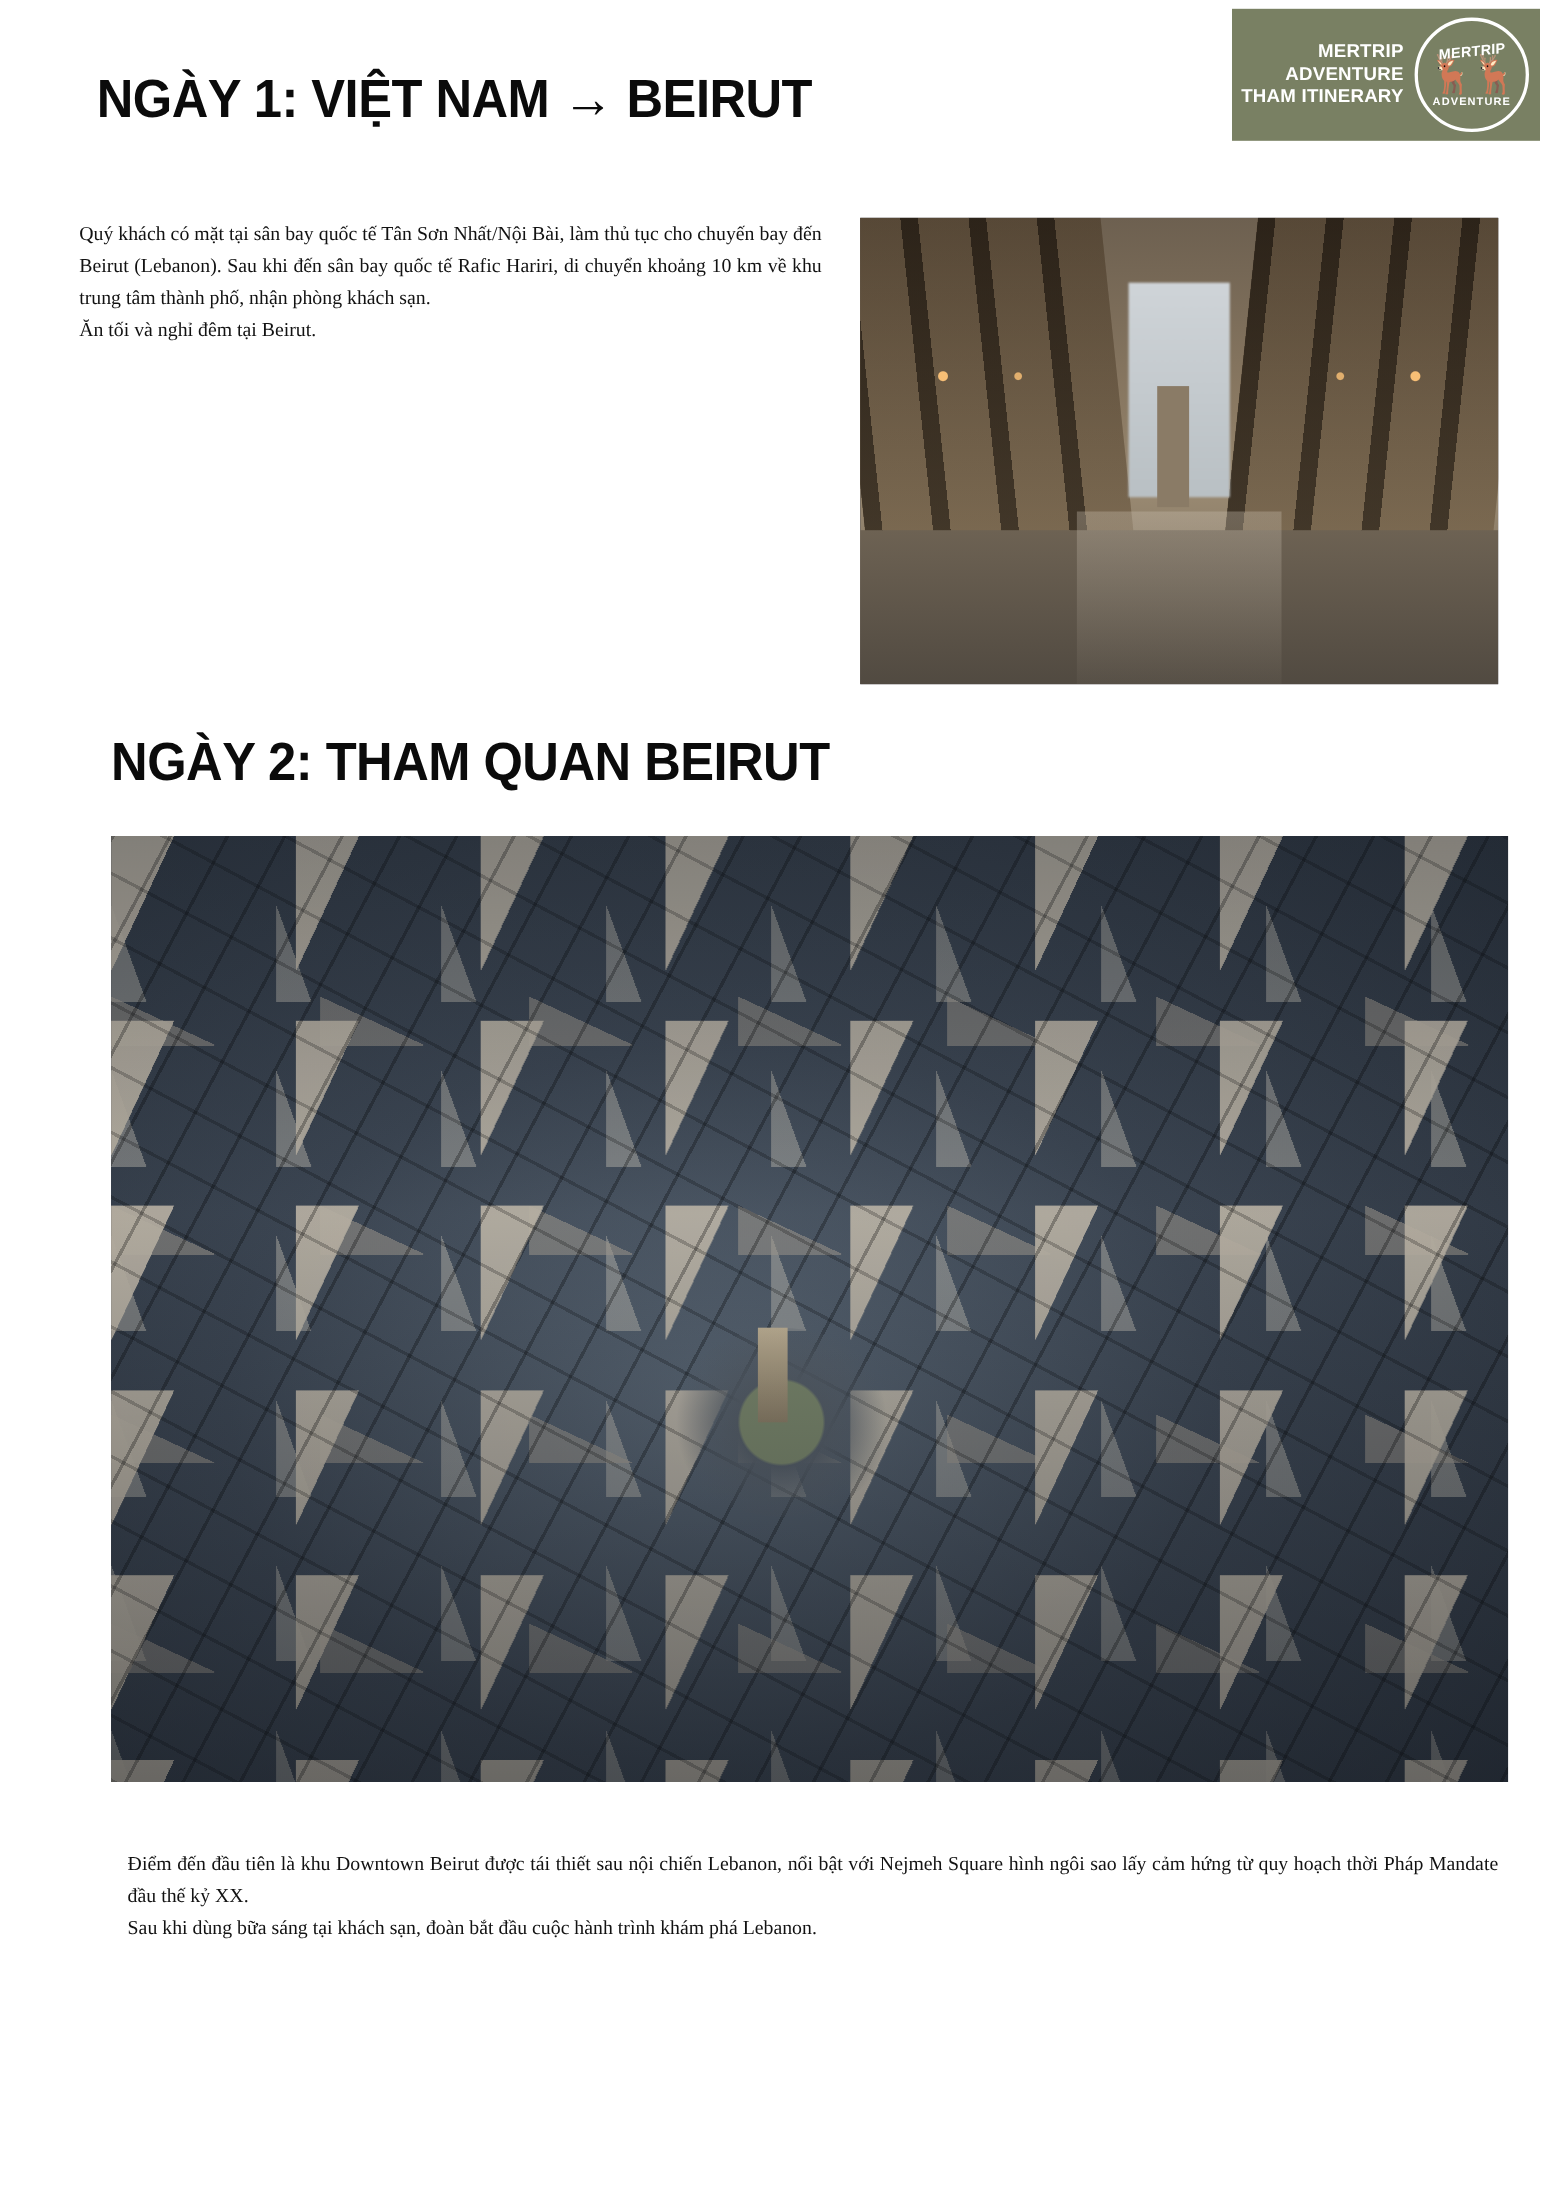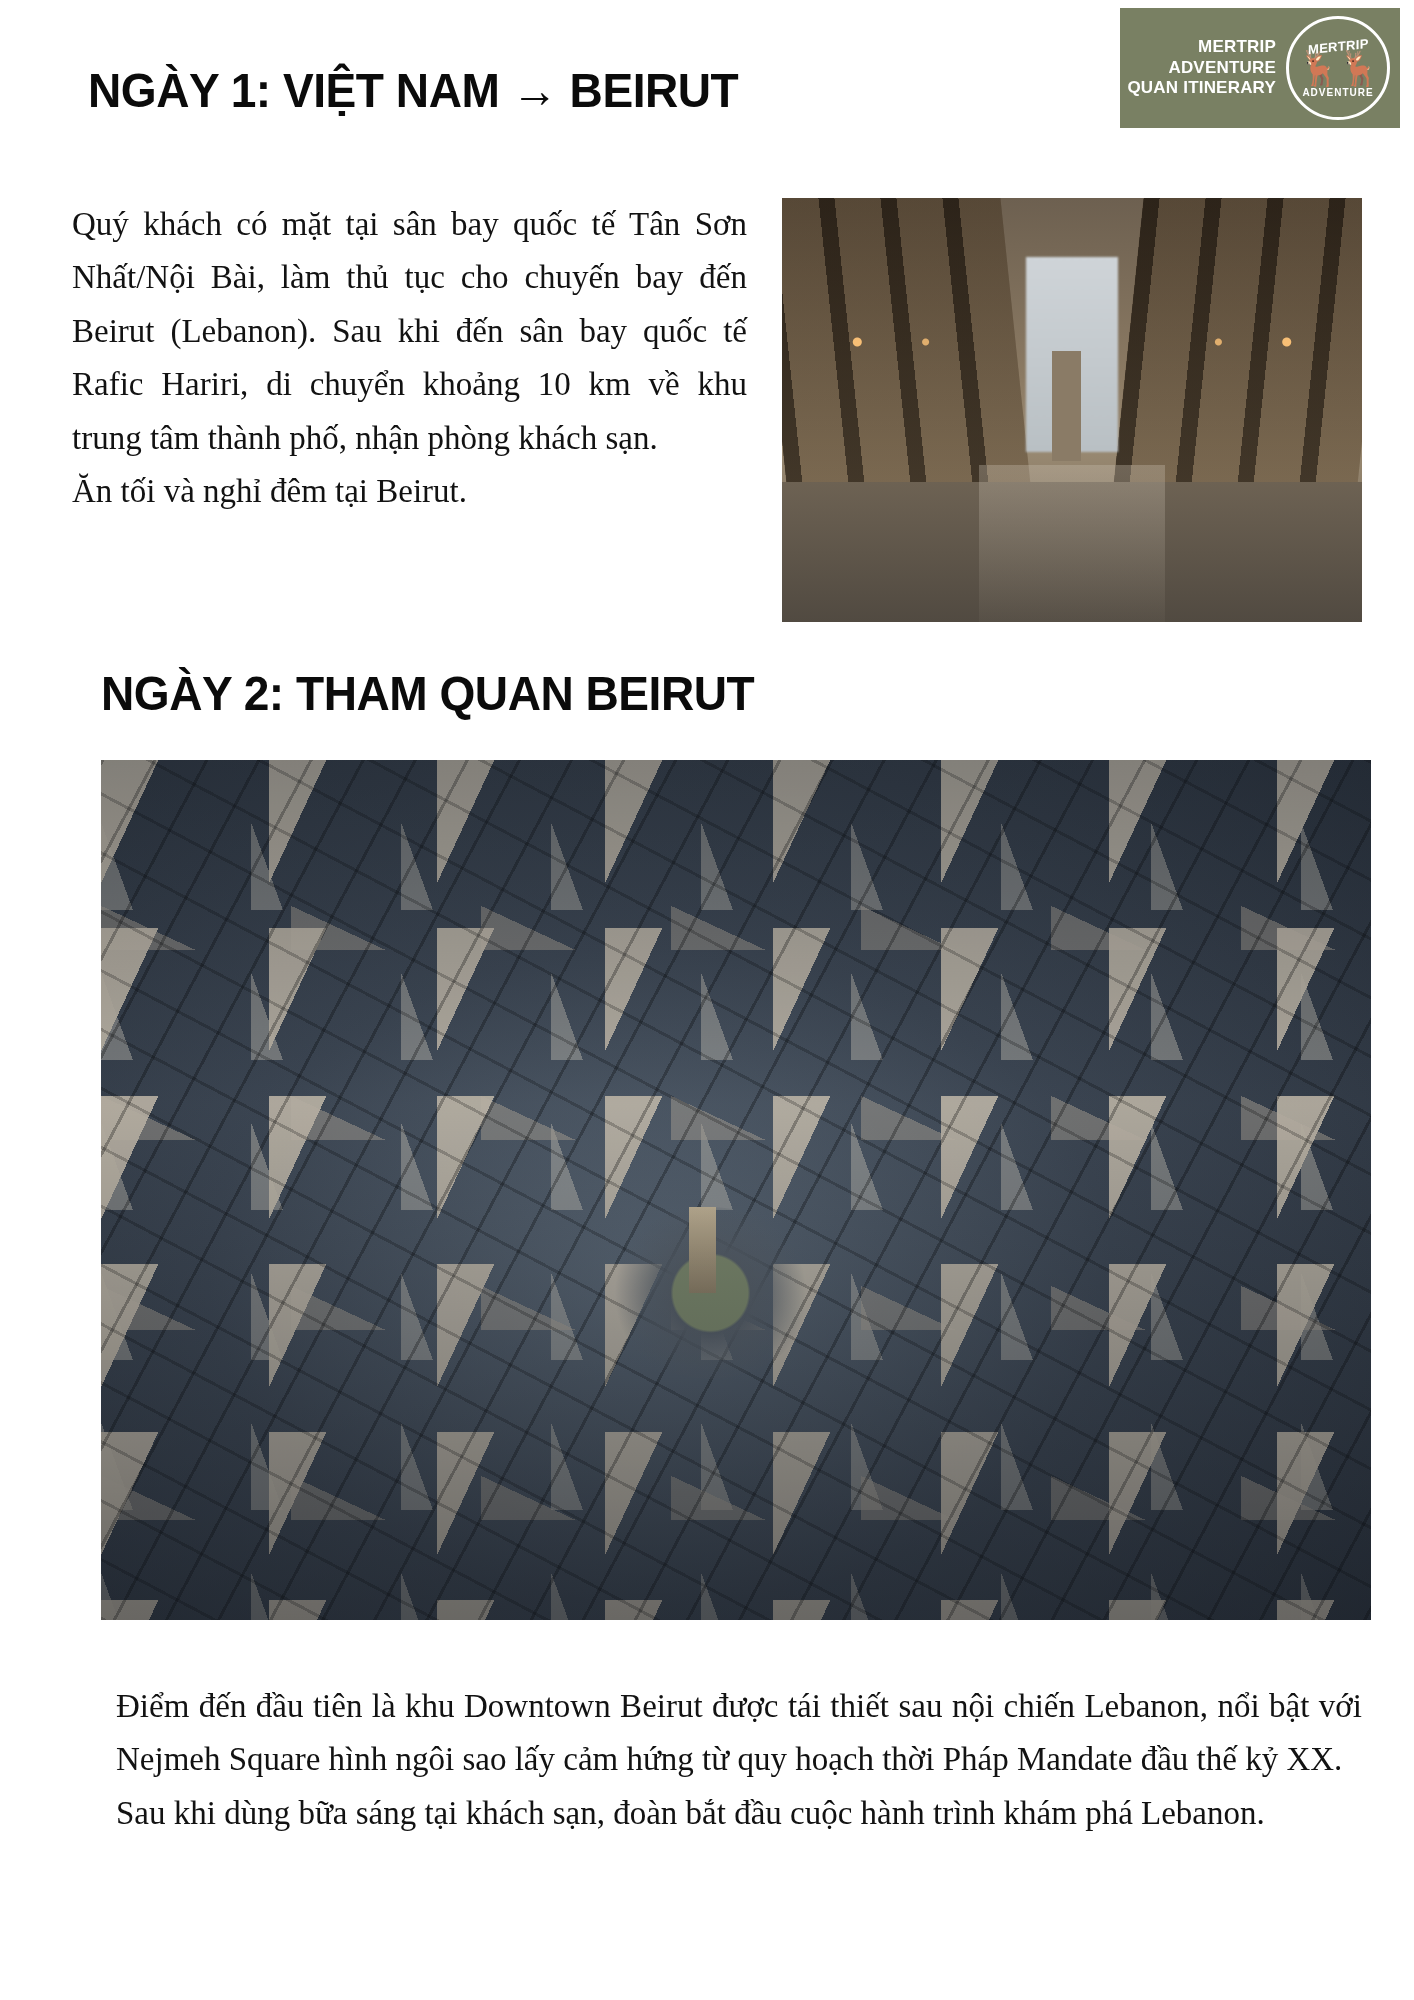--- a/index.html
+++ b/index.html
@@ -95,21 +95,21 @@
   }
   #heading-day2 {
     position: absolute;
     left: 101px;
     top: 665px;
   }
 
   
   .para {
     font-family: "Liberation Serif", serif;
-    font-size: 33px;
+    font-size: 18px;
     line-height: 1.62;
     color: #121212;
   }
   #day1-text {
     position: absolute;
     left: 72px;
     top: 198px;
     width: 675px;
   }
   #day1-text .justified {
@@ -256,21 +256,21 @@
   }
   #day2-text p { margin: 0; }
 </style>
 </head>
 <body>
 
 <div class="logo-badge">
   <div class="logo-text">
     <div>MERTRIP</div>
     <div>ADVENTURE</div>
-    <div>QUAN ITINERARY</div>
+    <div>THAM ITINERARY</div>
   </div>
   <div class="logo-emblem">
     <div class="emblem-top">MERTRIP</div>
     <div class="emblem-animals">🦌🦌</div>
     <div class="emblem-bottom">ADVENTURE</div>
   </div>
 </div>
 
 <div class="day-heading" id="heading-day1">NGÀY 1: VIỆT NAM → BEIRUT</div>
 

